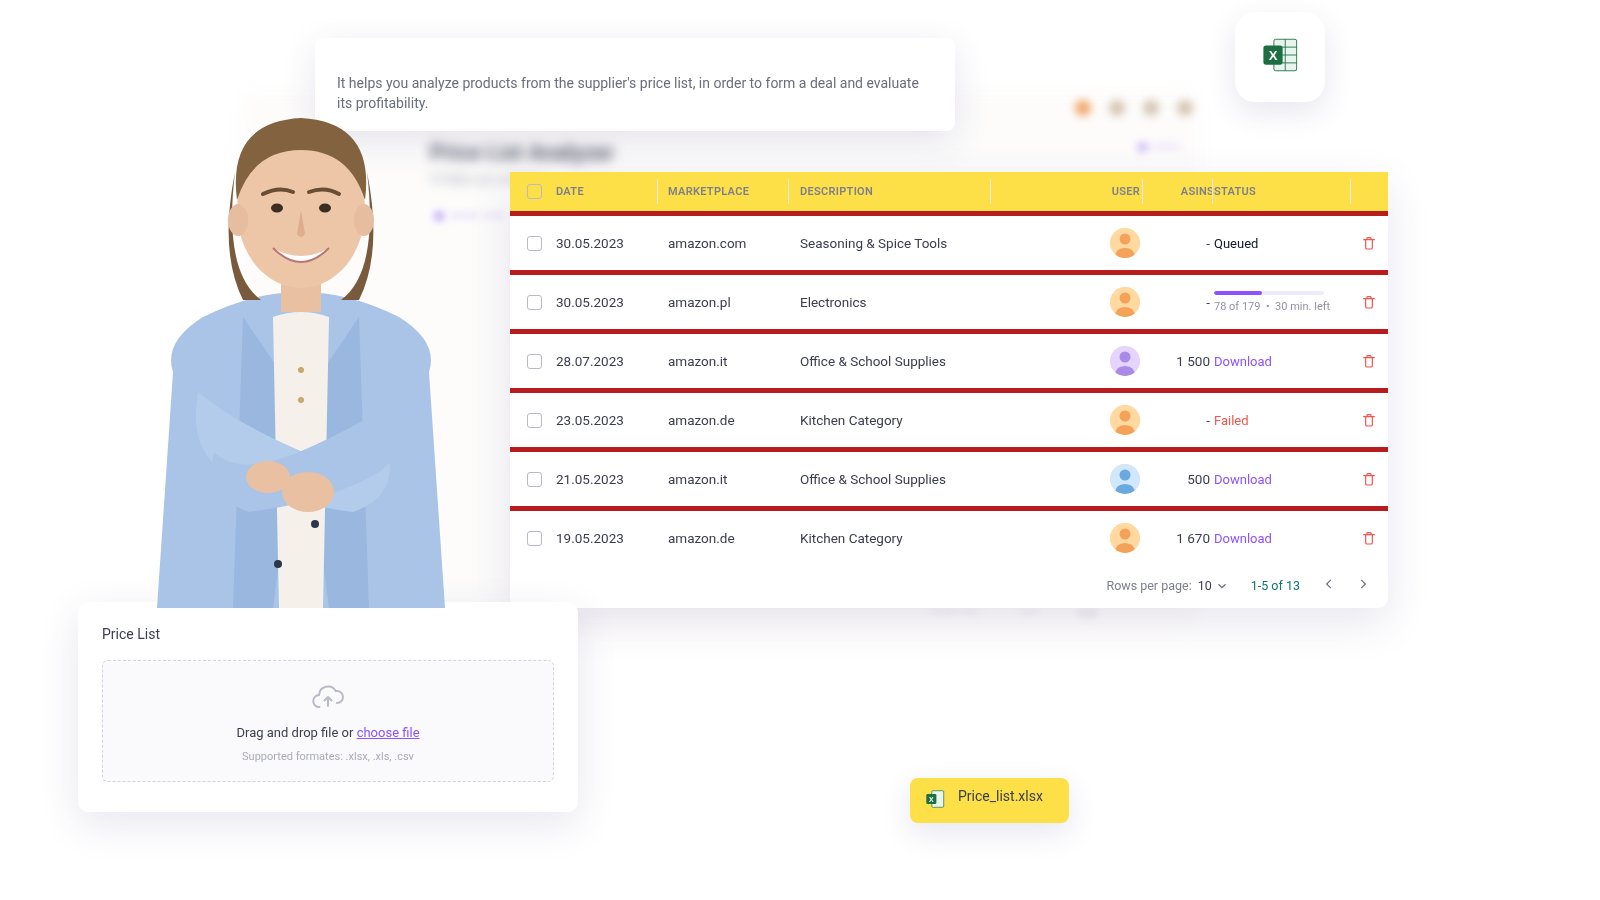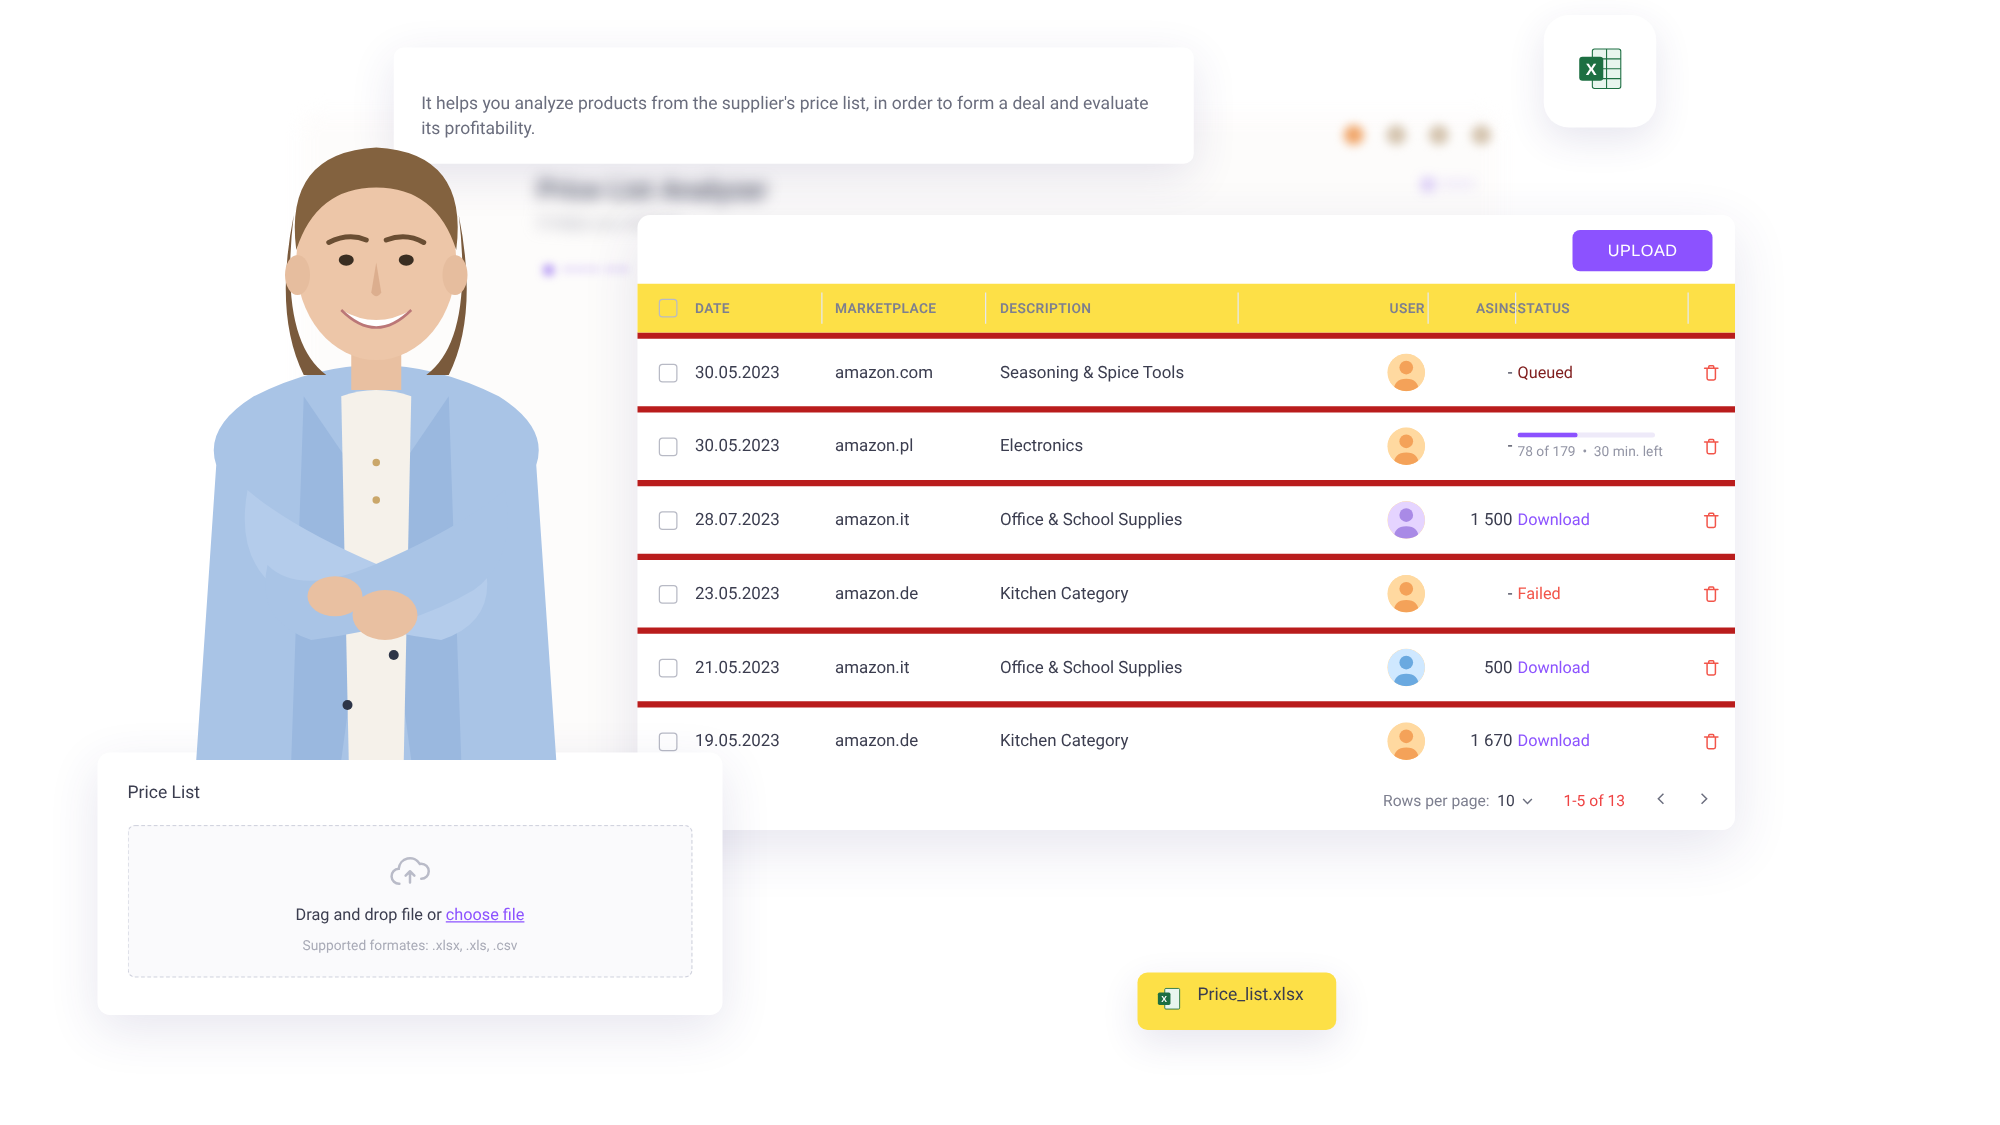--- a/index.html
+++ b/index.html
@@ -166,21 +166,21 @@
   width: 15px; height: 15px;
   border: 1.5px solid #b8bac5;
   border-radius: 3px;
   cursor: pointer;
 }
 .marketplace { color: #3b3d4f; }
 .avatar { width: 30px; height: 30px; border-radius: 50%; background:#ffd9a0; position:relative; overflow:hidden; }
 .avatar svg { position:absolute; inset:0; }
 .asins { text-align: right; padding-right: 4px; color:#3b3d4f; white-space:nowrap;}
 .status { font-size: 13px; }
-.status .queued { color: #7f1d1d; text-align: center; }
+.status .queued { color: #0f172a; text-align: center; }
 .status .download { color: #8c52ff; cursor: pointer; }
 .status .failed { color: #f2554a; }
 .progress-wrap { display:flex; flex-direction:column; gap:5px; }
 .progress-bar { width: 110px; height: 4px; background:#eeeaf9; border-radius: 2px; overflow:hidden; }
 .progress-fill { height:100%; background:#8c52ff; border-radius:2px; }
 .progress-text { font-size: 11px; color:#9395a5; }
 .trash { color:#f2554a; cursor:pointer; display:flex; justify-content:center; }
 .trash svg { width:16px; height:16px; }
 .pagination {
   display:flex;
@@ -298,23 +298,20 @@
       <line x1="17" y1="24" x2="43" y2="24" stroke="#1d6f42" stroke-width="1"></line>
       <line x1="17" y1="33" x2="43" y2="33" stroke="#1d6f42" stroke-width="1"></line>
       <line x1="30" y1="6" x2="30" y2="42" stroke="#1d6f42" stroke-width="1"></line>
       <rect x="5" y="13" width="22" height="22" rx="3" fill="#1d6f42"></rect>
       <text x="16" y="30" text-anchor="middle" fill="#fff" font-size="15" font-weight="bold" font-family="Arial">X</text>
     </svg>
   </span>
 </div>
 
 <div class="results">
-  <div class="upload-row">
-    <button class="upload-btn">UPLOAD</button>
-  </div>
   <div class="thead">
     <span class="checkbox"></span>
     <span class="th">DATE</span>
     <span class="th">MARKETPLACE</span>
     <span class="th">DESCRIPTION</span>
     <span class="th" style="text-align:right">USER</span>
     <span class="th" style="text-align:right">ASINS</span>
     <span class="th">STATUS</span>
     <span></span>
     <span class="sep" style="left:147px"></span>
@@ -468,21 +465,21 @@
   <div class="pagination">
     <div class="rpp">
       <span>Rows per page:</span>
       <span class="rpp-val">
         <span>10</span>
         <svg class="chevron" viewBox="0 0 24 24">
             <path d="M6 9l6 6 6-6" fill="none" stroke="#6a6d7d" stroke-width="2"></path>
           </svg>
       </span>
     </div>
-    <span style="color:#ef4444">1-5 of 13</span>
+    <span style="color:#0f766e">1-5 of 13</span>
     <div class="nav-arrows">
       <span><svg width="14" height="14" viewBox="0 0 24 24">
             <path d="M15 5l-7 7 7 7" fill="none" stroke="#6a6d7d" stroke-width="2"></path>
           </svg></span>
       <span><svg width="14" height="14" viewBox="0 0 24 24">
             <path d="M9 5l7 7-7 7" fill="none" stroke="#6a6d7d" stroke-width="2"></path>
           </svg></span>
     </div>
   </div>
 </div>

